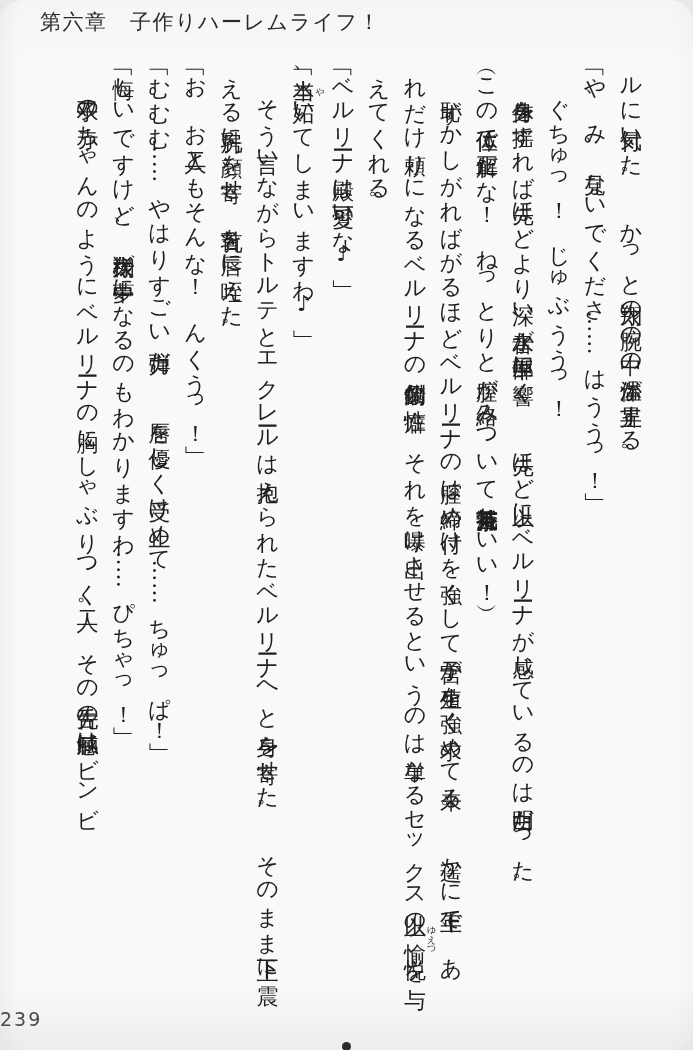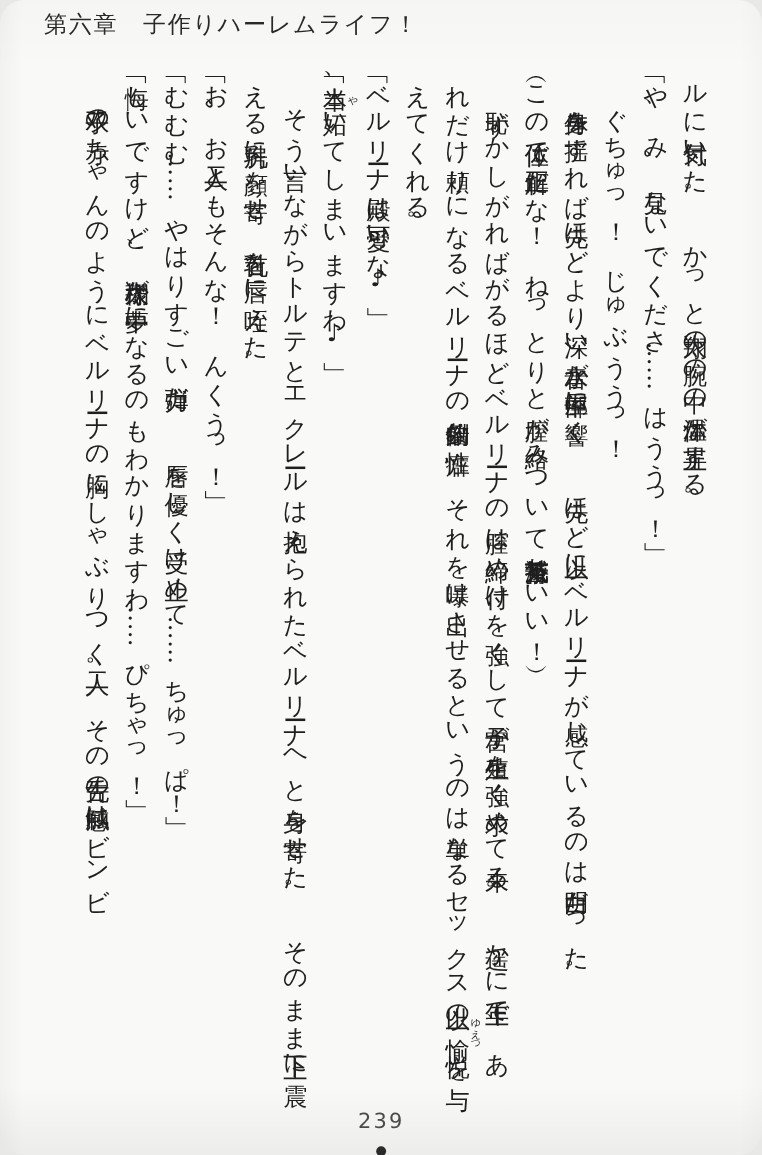--- a/index.html
+++ b/index.html
@@ -52,21 +52,21 @@
   ruby rt {
     font-size: 9px;
     letter-spacing: 0;
     color: #2a2a2a;
   }
   .page-number {
     position: absolute;
     left: 0;
     right: 0;
     top: 1008px;
-    text-align: center;
+    text-align: left;
     font-size: 19px;
     letter-spacing: 2px;
     color: #4a4a4a;
     font-family: "DejaVu Sans", "Liberation Sans", sans-serif;
   }
   .page-dot {
     position: absolute;
     left: 342px;
     top: 1042px;
     width: 9px;

